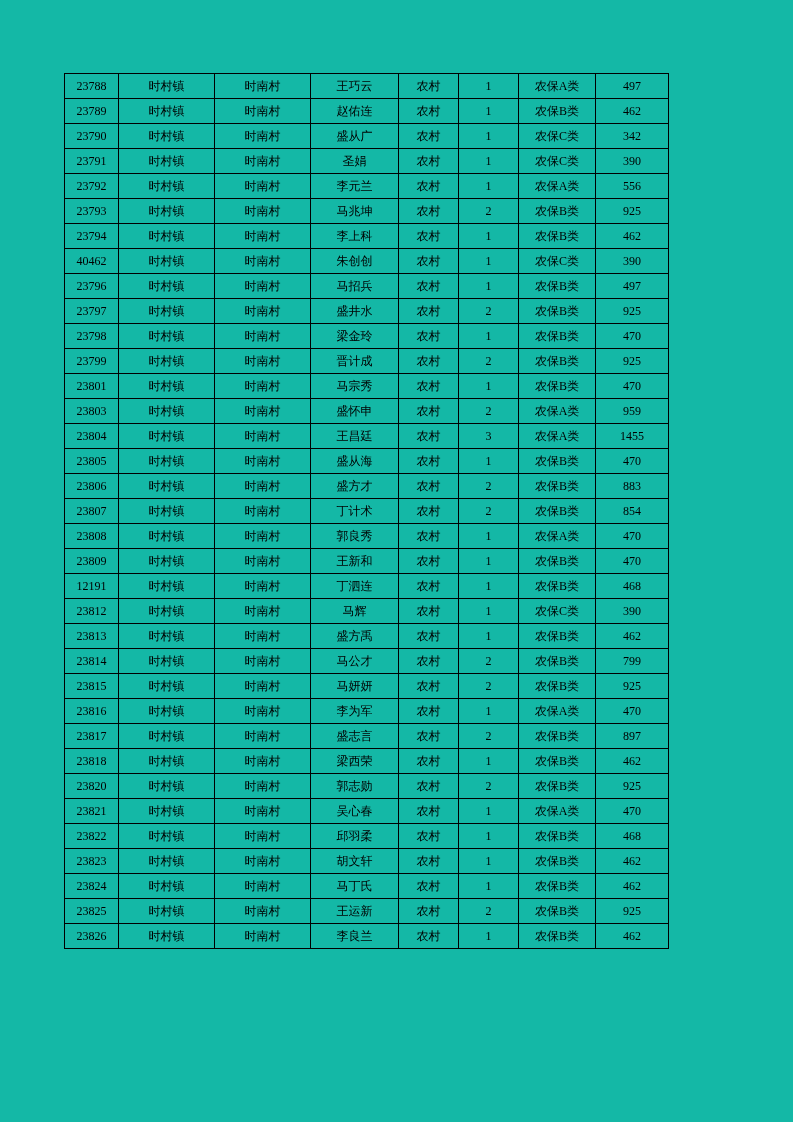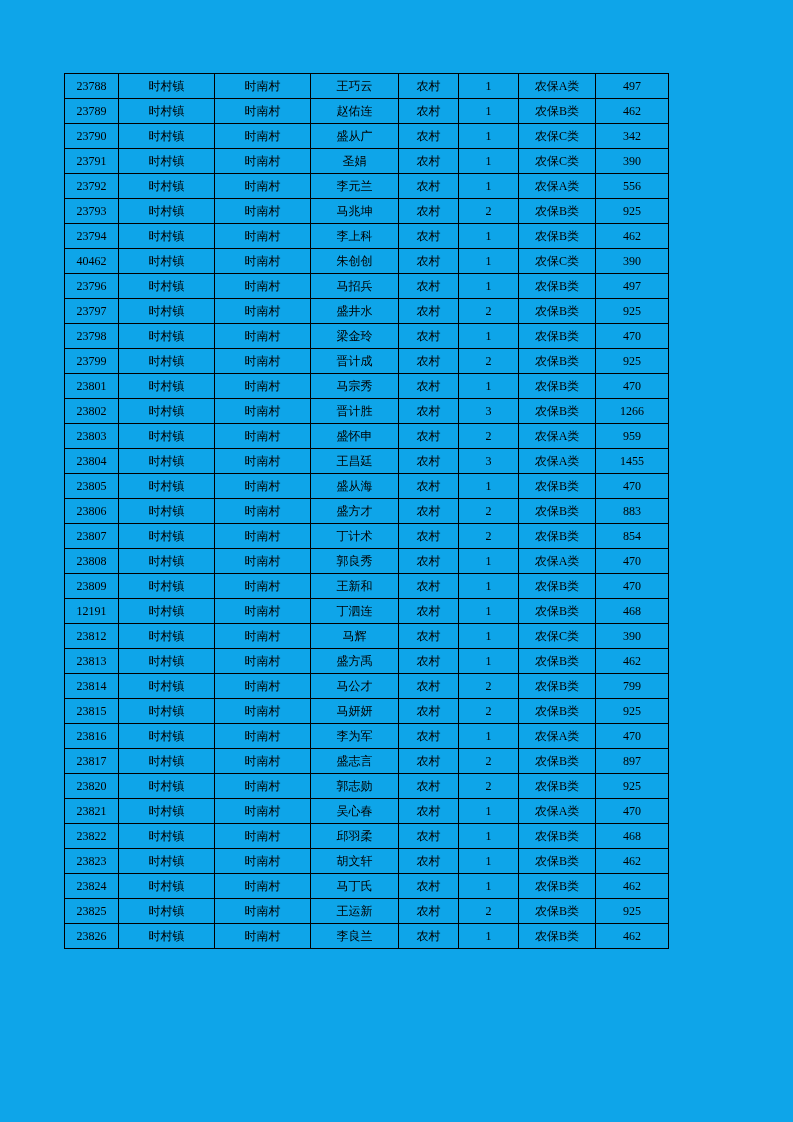--- a/index.html
+++ b/index.html
@@ -7,21 +7,21 @@
     padding: 0;
     background: #ffffff;
     width: 793px;
     height: 1122px;
     font-family: "Liberation Serif", "DejaVu Serif", serif;
   }
   .page {
     position: relative;
     width: 793px;
     height: 1122px;
-    background: #0ea5e9;
+    background: #14b8a6;
     overflow: hidden;
   }
   table.data-table {
     position: absolute;
     left: 64px;
     top: 73px;
     border-collapse: collapse;
     table-layout: fixed;
     width: 604px;
   }
@@ -185,30 +185,20 @@
           <td>23801</td>
           <td>时村镇</td>
           <td>时南村</td>
           <td>马宗秀</td>
           <td>农村</td>
           <td>1</td>
           <td>农保B类</td>
           <td>470</td>
         </tr>
         <tr>
-          <td>23802</td>
-          <td>时村镇</td>
-          <td>时南村</td>
-          <td>晋计胜</td>
-          <td>农村</td>
-          <td>3</td>
-          <td>农保B类</td>
-          <td>1266</td>
-        </tr>
-        <tr>
           <td>23803</td>
           <td>时村镇</td>
           <td>时南村</td>
           <td>盛怀申</td>
           <td>农村</td>
           <td>2</td>
           <td>农保A类</td>
           <td>959</td>
         </tr>
         <tr>
@@ -333,20 +323,30 @@
         </tr>
         <tr>
           <td>23817</td>
           <td>时村镇</td>
           <td>时南村</td>
           <td>盛志言</td>
           <td>农村</td>
           <td>2</td>
           <td>农保B类</td>
           <td>897</td>
+        </tr>
+        <tr>
+          <td>23818</td>
+          <td>时村镇</td>
+          <td>时南村</td>
+          <td>梁西荣</td>
+          <td>农村</td>
+          <td>1</td>
+          <td>农保B类</td>
+          <td>462</td>
         </tr>
         <tr>
           <td>23820</td>
           <td>时村镇</td>
           <td>时南村</td>
           <td>郭志勋</td>
           <td>农村</td>
           <td>2</td>
           <td>农保B类</td>
           <td>925</td>

